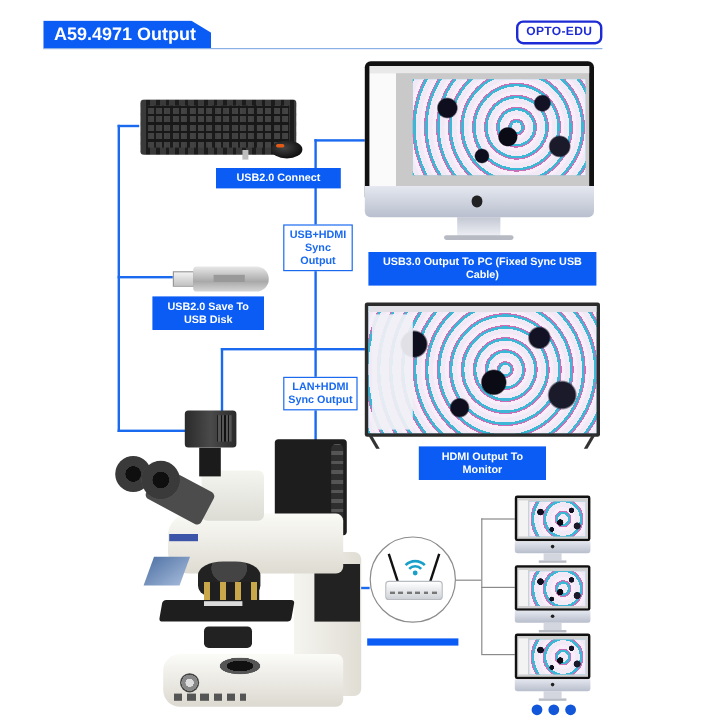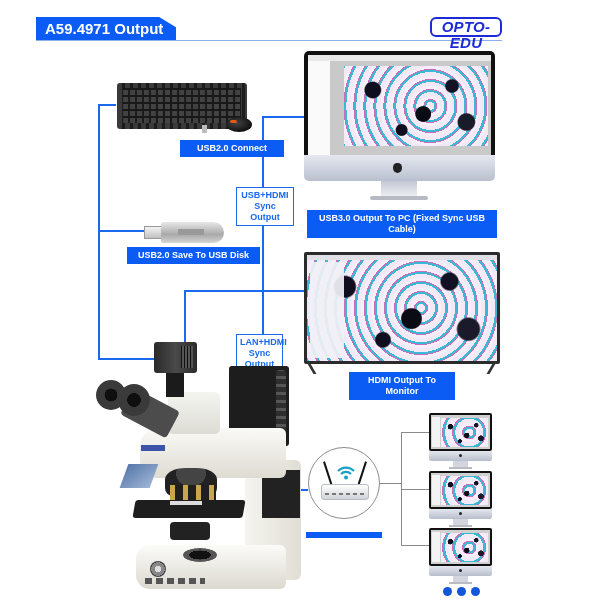--- a/index.html
+++ b/index.html
@@ -1,20 +1,20 @@
 <!DOCTYPE html>
 <html><head>
 <meta charset="utf-8">
 <style>
   * { box-sizing: border-box; margin: 0; padding: 0; }
   body { width: 600px; height: 600px; background: #ffffff; position: relative; overflow: hidden; font-family: "Liberation Sans", sans-serif; }
   .abs { position: absolute; }
   .title-tab { left: 36px; top: 17px; height: 23px; width: 140px; background: #0a5cf5; color: #fff; font-weight: bold; font-size: 15px; padding: 3px 0 0 9px; clip-path: polygon(0 0, 88% 0, 100% 45%, 100% 100%, 0 100%); }
   .title-rule { left: 36px; top: 40px; width: 466px; height: 1px; background: #8ab0e6; }
-  .logo { left: 430px; top: 17px; width: 72px; height: 20px; border: 2px solid #1d2bd6; border-radius: 6px; color: #1d2bd6; font-weight: bold; font-size: 15px; text-align: center; line-height: 16px; letter-spacing: 0.3px; font-style: italic; }
+  .logo { left: 430px; top: 17px; width: 72px; height: 20px; border: 2px solid #1d2bd6; border-radius: 6px; color: #1d2bd6; font-weight: bold; font-size: 10px; text-align: center; line-height: 16px; letter-spacing: 0.3px; }
   .label { background: #0a5cf5; color: #fff; font-weight: bold; font-size: 9px; text-align: center; line-height: 11px; padding: 3px 4px; }
   .sync { background: #fff; border: 1.5px solid #1a6af0; color: #1a6af0; font-weight: bold; font-size: 9px; text-align: center; line-height: 11px; padding: 2px 3px; }
   .wire { background: #1a6af0; }
   .gwire { background: #8a8a8a; }
   
   .keyboard { left: 117px; top: 83px; width: 130px; height: 46px; background: #1c1c1c; border-radius: 3px; background-image: repeating-linear-gradient(90deg, #3a3a3a 0 5px, #1c1c1c 5px 8px), repeating-linear-gradient(0deg, #1c1c1c 0 3px, transparent 3px 8px); background-blend-mode: normal; }
   .keyboard-inner { position:absolute; inset:5px 6px 6px 6px; background: repeating-linear-gradient(90deg, #444 0 5px, #181818 5px 7px); opacity:.9; }
   .keyboard-rows { position:absolute; inset:5px 6px 6px 6px; background: repeating-linear-gradient(0deg, transparent 0 5px, #181818 5px 7px); }
   .mouse { left: 226px; top: 117px; width: 26px; height: 15px; background: radial-gradient(ellipse at 40% 40%, #444 0, #111 70%); border-radius: 50%; }
   .mouse-btn { left: 230px; top: 120px; width: 7px; height: 3px; background: #e35a16; border-radius: 2px; }
@@ -122,27 +122,27 @@
 <div class="abs dongle"></div>
 <div class="abs mouse"></div>
 <div class="abs mouse-btn"></div>
 <div class="abs label" style="left:132px;top:140px;width:104px;margin-left:48px;">
   <div>USB2.0 Connect</div>
 </div>
 
 <div class="abs usb-plug"></div>
 <div class="abs usb-body"></div>
 <div class="abs usb-plate"></div>
-<div class="abs label" style="left:127px;top:247px;width:133px;">USB2.0 Save To USB Disk</div>
+<div class="abs label" style="left:127px;top:247px;width:93px;">USB2.0 Save To USB Disk</div>
 
 <div class="abs sync" style="left:236px;top:187px;width:58px;">
   <div>USB+HDMI</div>
   <div>Sync Output</div>
 </div>
-<div class="abs sync" style="left:236px;top:334px;width:47px;">
+<div class="abs sync" style="left:236px;top:314px;width:62px;">
   <div>LAN+HDMI</div>
   <div>Sync Output</div>
 </div>
 
 <div class="abs imac-frame"></div>
 <div class="abs imac-screen"></div>
 <div class="abs imac-toolbar"></div>
 <div class="abs imac-panel"></div>
 <div class="abs imac-image micro"></div>
 <div class="abs imac-chin"></div>

